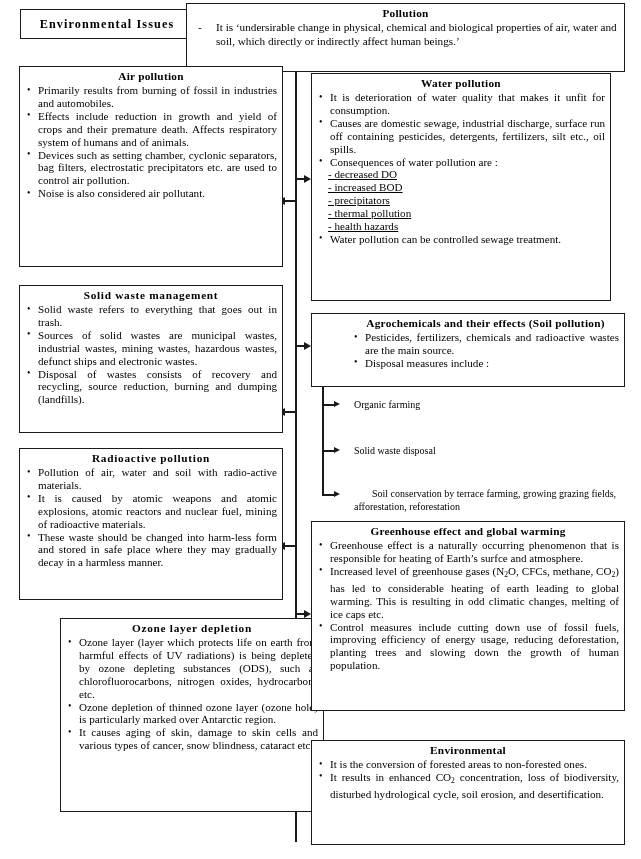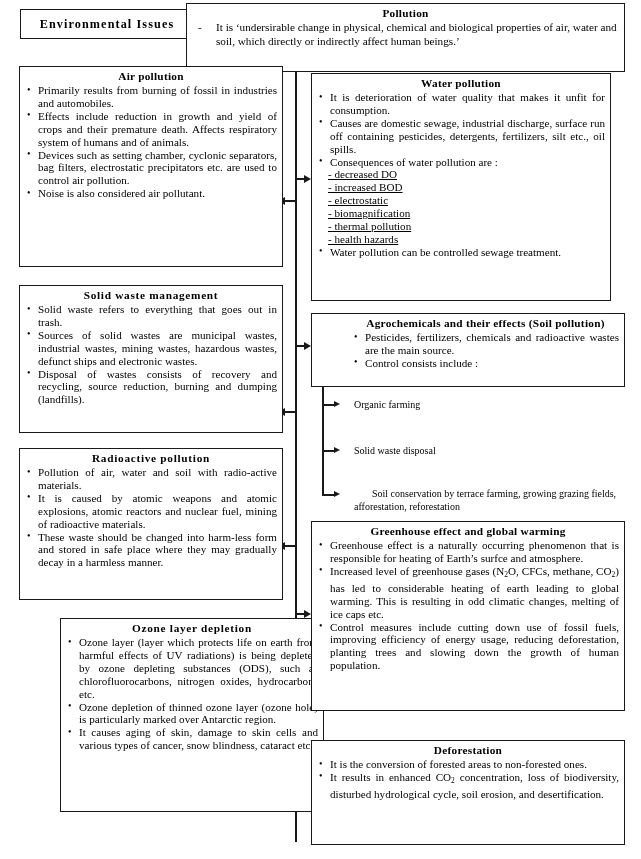--- a/index.html
+++ b/index.html
@@ -271,35 +271,34 @@
   <div class="box" id="box-water">
     <div class="box-title">Water pollution</div>
     <ul class="bl">
       <li>It is deterioration of water quality that makes it unfit for consumption.</li>
       <li>Causes are domestic sewage, industrial discharge, surface run off containing pesticides, detergents, fertilizers, silt etc., oil spills.</li>
       <li>Consequences of water pollution are :</li>
     </ul>
     <ul class="sub">
       <li>- decreased DO</li>
       <li>- increased BOD</li>
-      <li>- electrostatic</li>
-      <li>- biomagnification</li>
+      <li>- precipitators</li>
       <li>- thermal pollution</li>
       <li>- health hazards</li>
     </ul>
     <ul class="bl">
       <li>Water pollution can be controlled sewage treatment.</li>
     </ul>
   </div>
 
   <div class="box" id="box-agro">
     <div class="box-title">Agrochemicals and their effects (Soil pollution)</div>
     <ul class="bl">
       <li>Pesticides, fertilizers, chemicals and radioactive wastes are the main source.</li>
-      <li>Control consists include :</li>
+      <li>Disposal measures include :</li>
     </ul>
   </div>
 
   <div id="agro-subtrunk"></div>
   <div class="agro-stub" id="s1"></div>
   <div class="agro-arrow" id="ar1"></div>
   <div class="agro-stub" id="s2"></div>
   <div class="agro-arrow" id="ar2"></div>
   <div class="agro-stub" id="s3"></div>
   <div class="agro-arrow" id="ar3"></div>
@@ -311,20 +310,20 @@
   <div class="box" id="box-greenhouse">
     <div class="box-title">Greenhouse effect and global warming</div>
     <ul class="bl">
       <li>Greenhouse effect is a naturally occurring phenomenon that is responsible for heating of Earth’s surfce and atmosphere.</li>
       <li><span>Increased level of greenhouse gases (N</span><sub>2</sub><span>O, CFCs, methane, CO</span><sub>2</sub><span>) has led to considerable heating of earth leading to global warming. This is resulting in odd climatic changes, melting of ice caps etc.</span></li>
       <li>Control measures include cutting down use of fossil fuels, improving efficiency of energy usage, reducing deforestation, planting trees and slowing down the growth of human population.</li>
     </ul>
   </div>
 
   <div class="box" id="box-deforest">
-    <div class="box-title">Deforestation</div>
+    <div class="box-title">Environmental</div>
     <ul class="bl">
       <li>It is the conversion of forested areas to non-forested ones.</li>
       <li><span>It results in enhanced CO</span><sub>2</sub><span> concentration, loss of biodiversity, disturbed hydrological cycle, soil erosion, and desertification.</span></li>
     </ul>
   </div>
 
 </div>
 
 </body></html>

